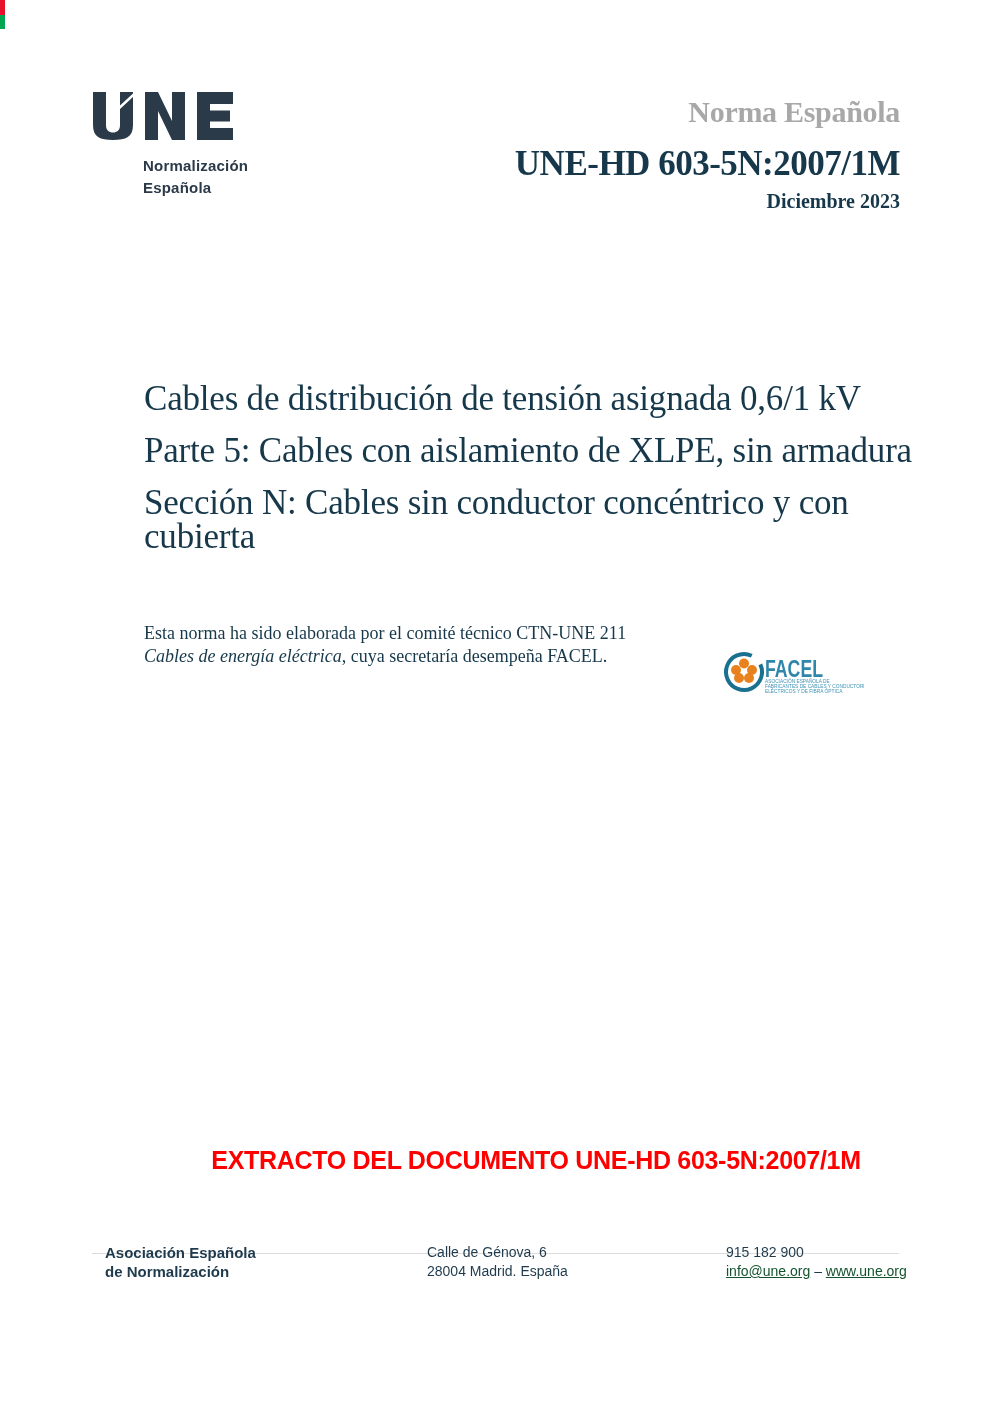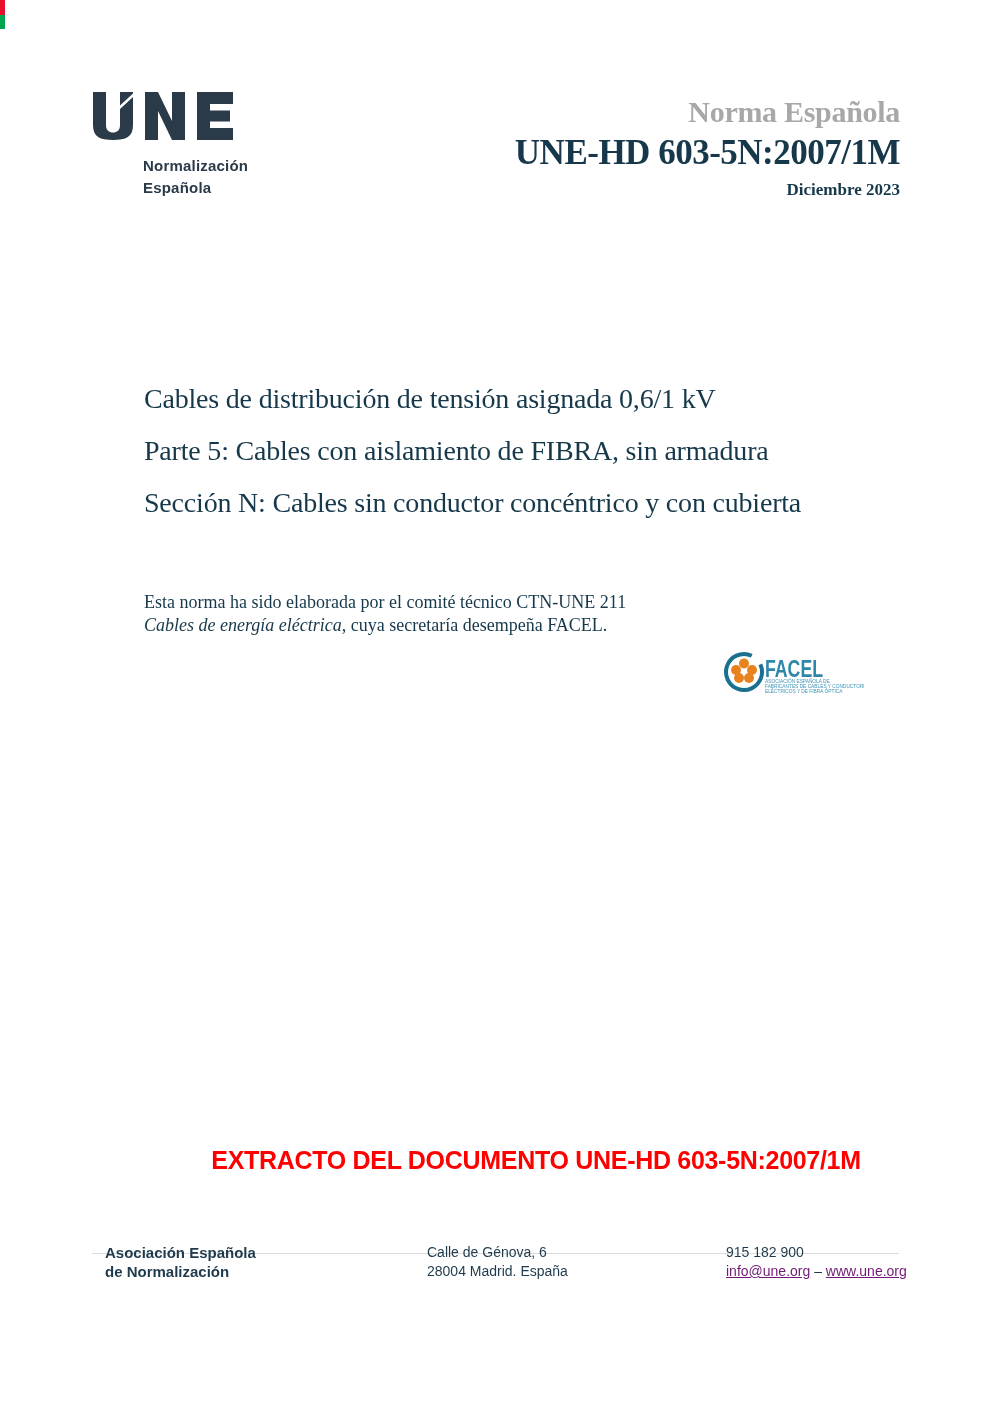--- a/index.html
+++ b/index.html
@@ -22,35 +22,35 @@
     font-size:15px;font-weight:bold;color:#2b3a49;line-height:22px;
     letter-spacing:0.2px;
   }
 
   
   .head-right{
     position:absolute;right:92px;top:96px;text-align:right;
     font-family:"Liberation Serif",serif;
   }
   .norma{font-size:30px;font-weight:bold;color:#a8a8a8;line-height:32px;letter-spacing:-0.3px;}
-  .code{font-size:35px;font-weight:bold;color:#16384a;line-height:38px;margin-top:6px;letter-spacing:-0.5px;}
-  .date{font-size:17px;font-weight:bold;color:#16384a;line-height:20px;margin-top:8px;}
+  .code{font-size:35px;font-weight:bold;color:#16384a;line-height:38px;margin-top:17px;letter-spacing:-0.5px;}
+  .date{font-size:20px;font-weight:bold;color:#16384a;line-height:20px;margin-top:8px;}
 
   
   .title-block{
     position:absolute;left:144px;top:382px;width:790px;
-    font-family:"Liberation Serif",serif;font-size:28px;color:#16384a;
+    font-family:"Liberation Serif",serif;font-size:35px;color:#16384a;
     line-height:34px;letter-spacing:-0.2px;
   }
   .title-block p{margin:0 0 18px 0;}
   .title-block span{display:block;}
 
   
   .committee{
-    position:absolute;left:144px;top:591px;width:500px;
+    position:absolute;left:144px;top:622px;width:500px;
     font-family:"Liberation Serif",serif;font-size:18px;color:#16384a;
     line-height:23px;
   }
   .committee .it{font-style:italic;}
 
   
   .facel{position:absolute;left:722px;top:648px;width:142px;height:54px;}
 
   
   .extract{
@@ -59,21 +59,21 @@
     letter-spacing:-0.3px;
     padding-left:40px;
   }
 
   
   .footer-rule{position:absolute;left:92px;top:1253px;width:807px;height:1px;background:#dcdcdc;}
   .foot{position:absolute;top:1243px;font-size:14px;color:#1e3a4c;line-height:19px;}
   .foot.org{left:105px;font-weight:bold;font-size:15px;}
   .foot.addr{left:427px;}
   .foot.contact{left:726px;}
-  .foot a{color:#701a75;text-decoration:underline;text-align:right;}
+  .foot a{color:#14532d;text-decoration:underline;text-align:right;}
   .foot .sep{color:#1e3a4c;}
 </style>
 </head>
 <body>
 
 <div class="page">
 
   <div class="edge-mark red"></div>
   <div class="edge-mark green"></div>
 
@@ -95,21 +95,21 @@
   </div>
 
   <div class="head-right">
     <div class="norma">Norma Española</div>
     <div class="code">UNE-HD 603-5N:2007/1M</div>
     <div class="date">Diciembre 2023</div>
   </div>
 
   <div class="title-block">
     <p>Cables de distribución de tensión asignada 0,6/1 kV</p>
-    <p>Parte 5: Cables con aislamiento de FIBRA, sin armadura</p>
+    <p>Parte 5: Cables con aislamiento de XLPE, sin armadura</p>
     <p>
       <span>Sección N: Cables sin conductor concéntrico y con cubierta</span>
     </p>
   </div>
 
   <div class="committee">
     <span>Esta norma ha sido elaborada por el comité técnico CTN-UNE 211 </span><span class="it">Cables de energía eléctrica</span><span>, cuya secretaría desempeña FACEL.</span>
   </div>
 
   <svg class="facel" viewBox="0 0 142 54" role="img">

